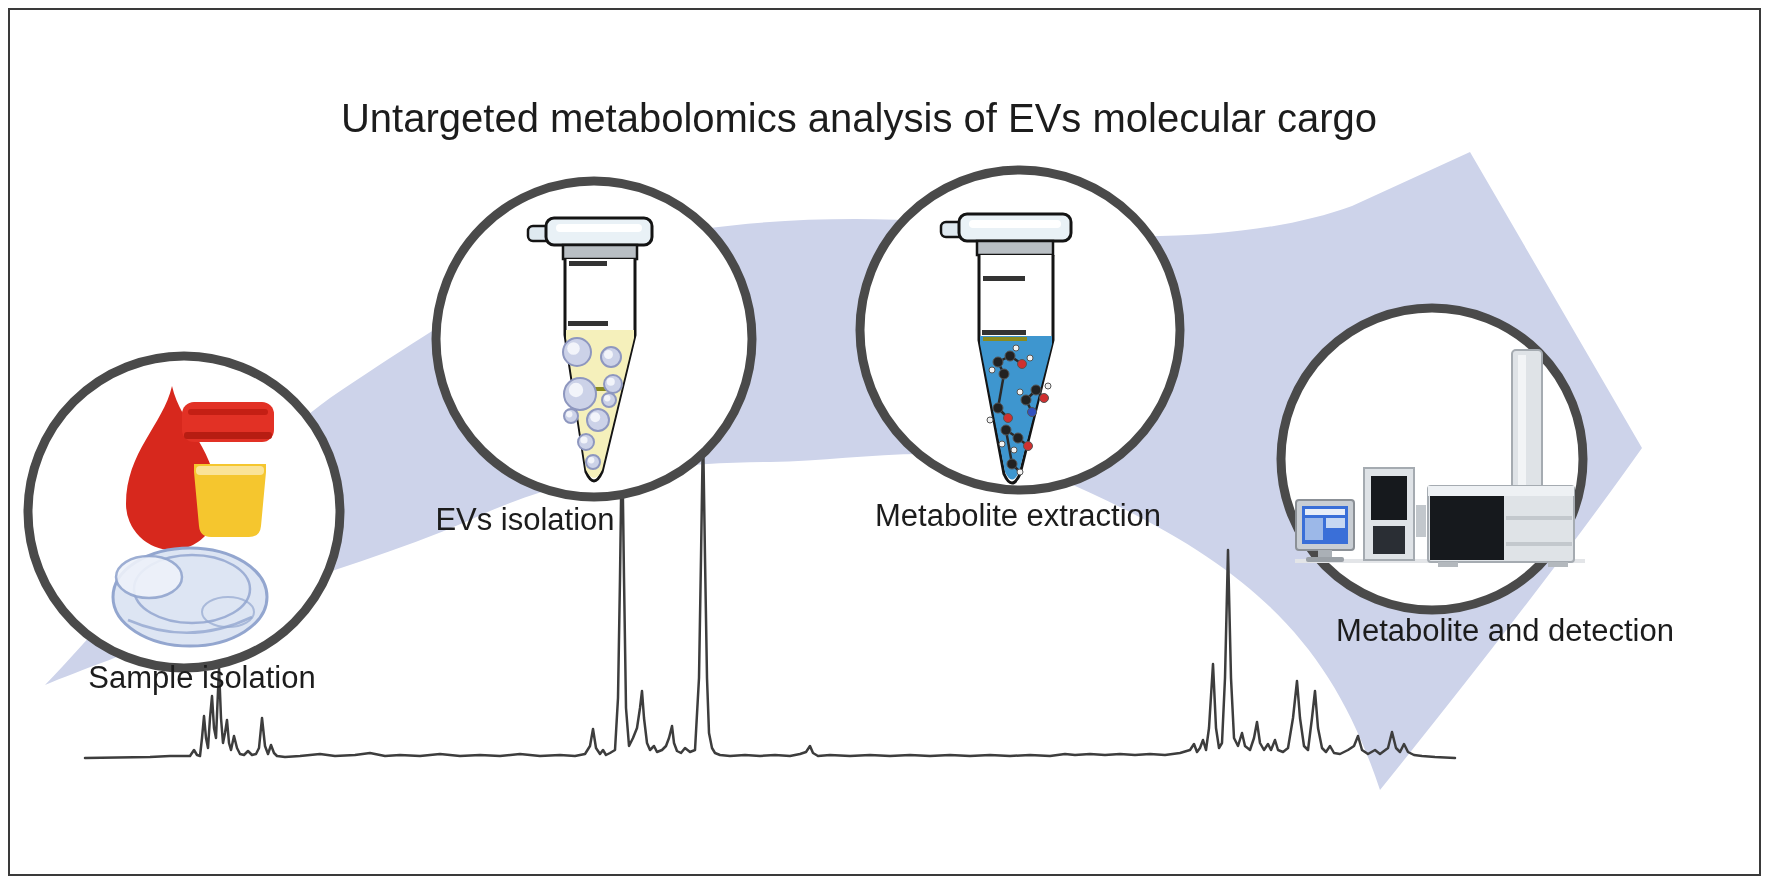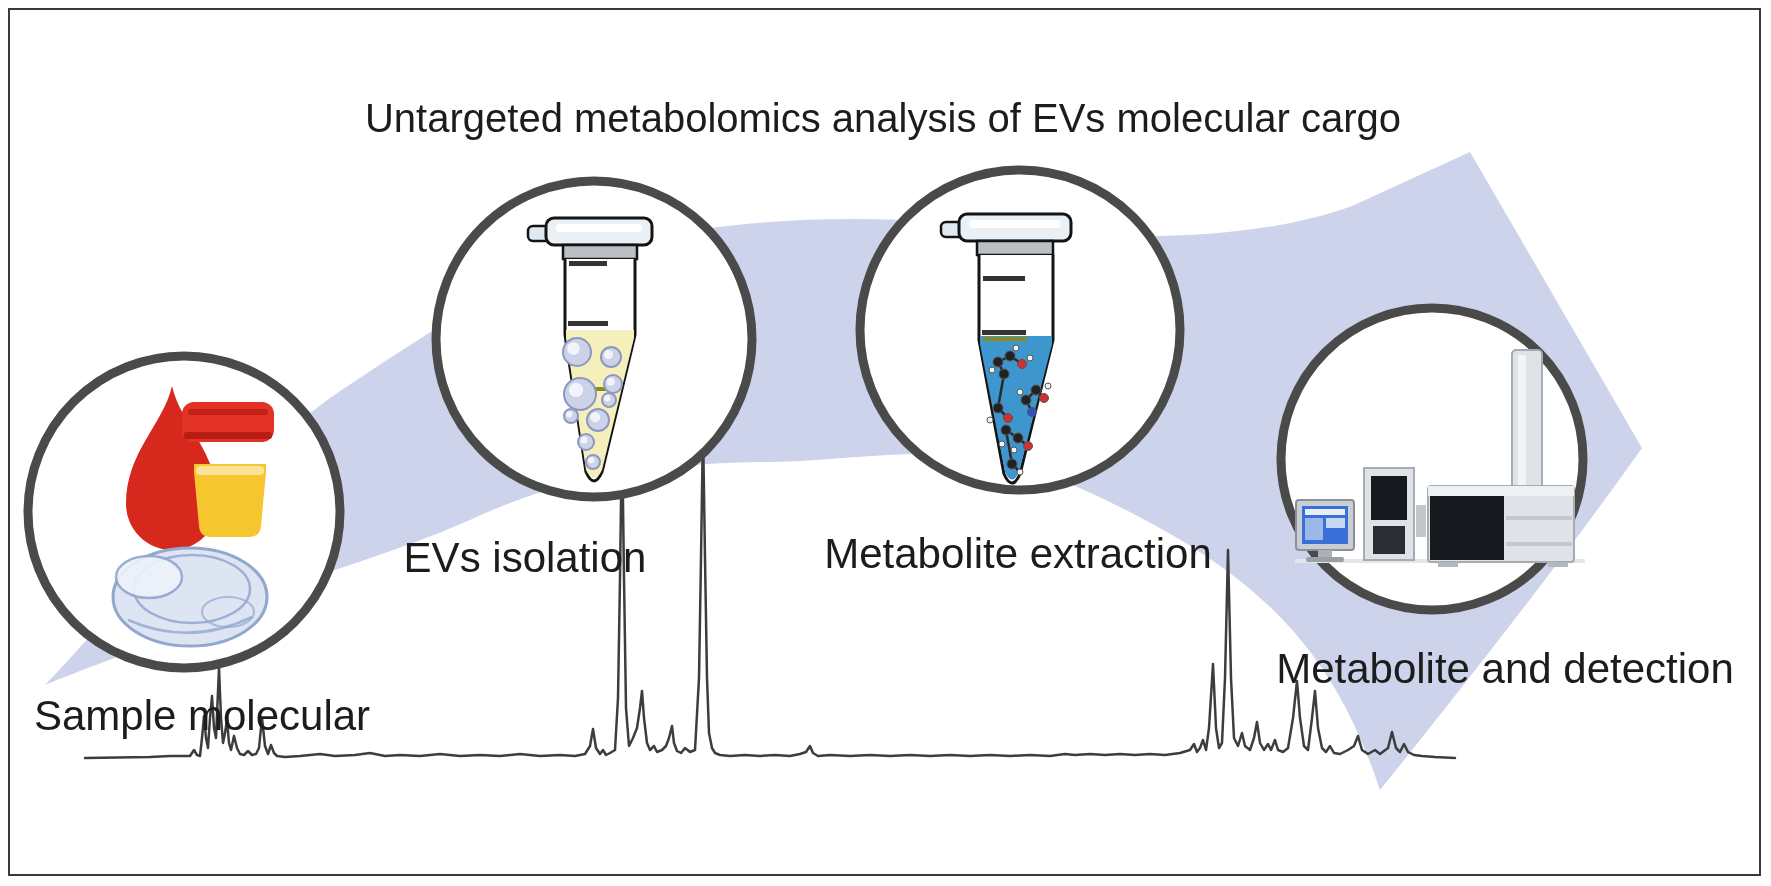--- a/index.html
+++ b/index.html
@@ -6,25 +6,25 @@
   .stage{
     position:relative;width:1771px;height:886px;background:#fff;
     font-family:"Liberation Sans", sans-serif;overflow:hidden;
   }
   .frame{
     position:absolute;left:8px;top:8px;width:1753px;height:868px;
     border:2px solid var(--frame,#3a3a3a);box-sizing:border-box;pointer-events:none;
   }
   .title{
     position:absolute;top:96px;left:0;width:1718px;text-align:center;
-    font-size:40px;color:var(--ink,#1c1c1c);white-space:nowrap;padding-left:24px;
+    font-size:40px;color:var(--ink,#1c1c1c);white-space:nowrap;
   }
   .step-label{
     position:absolute;transform:translateX(-50%);white-space:nowrap;
-    font-size:42px;color:var(--ink,#1c1c1c);margin-top:32px;
+    font-size:31px;color:var(--ink,#1c1c1c);
   }
   #lbl-sample{left:202px;top:660px;}
   #lbl-evs{left:525px;top:502px;}
   #lbl-metab{left:1018px;top:498px;}
   #lbl-sep{left:1505px;top:613px;}
   svg{position:absolute;left:0;top:0;}
 </style>
 </head>
 <body>
 
@@ -180,17 +180,17 @@
         <rect x="1428" y="486" width="146" height="10" style="fill:#eef1f4;"></rect>
         <rect x="1430" y="496" width="74" height="64" style="fill:var(--instrdark);"></rect>
         <rect x="1506" y="516" width="66" height="4" style="fill:#c3c8cd;"></rect>
         <rect x="1506" y="542" width="66" height="4" style="fill:#c3c8cd;"></rect>
         <rect x="1438" y="562" width="20" height="5" style="fill:#b3b8bd;"></rect>
         <rect x="1548" y="562" width="20" height="5" style="fill:#b3b8bd;"></rect>
       </g>
     </g>
   </svg>
 
-  <div class="step-label" id="lbl-sample">Sample molecular</div>
+  <div class="step-label" id="lbl-sample">Sample isolation</div>
   <div class="step-label" id="lbl-evs">EVs isolation</div>
   <div class="step-label" id="lbl-metab">Metabolite extraction</div>
   <div class="step-label" id="lbl-sep">Metabolite and detection</div>
 </div>
 
 </body></html>

